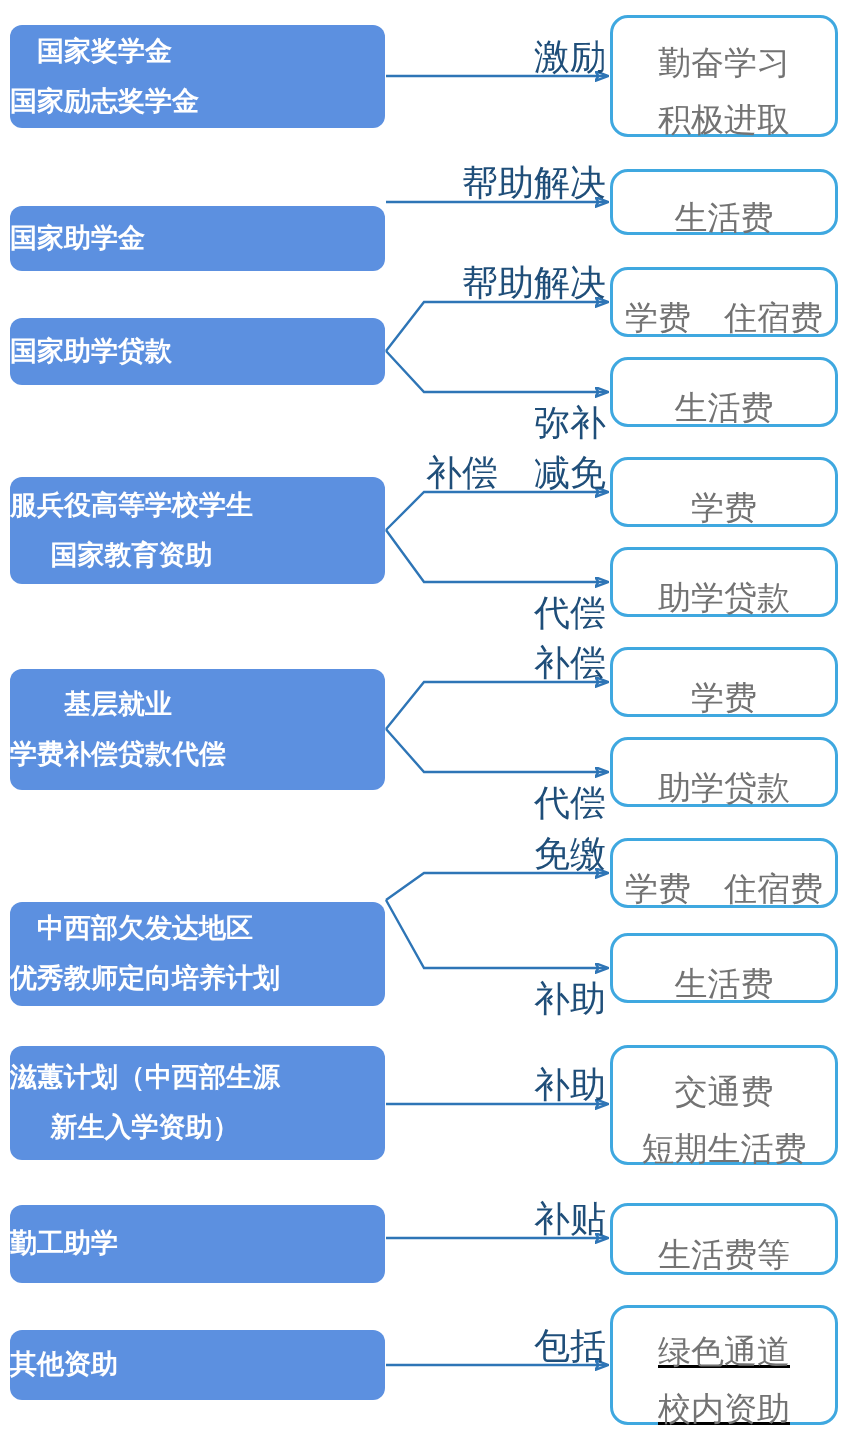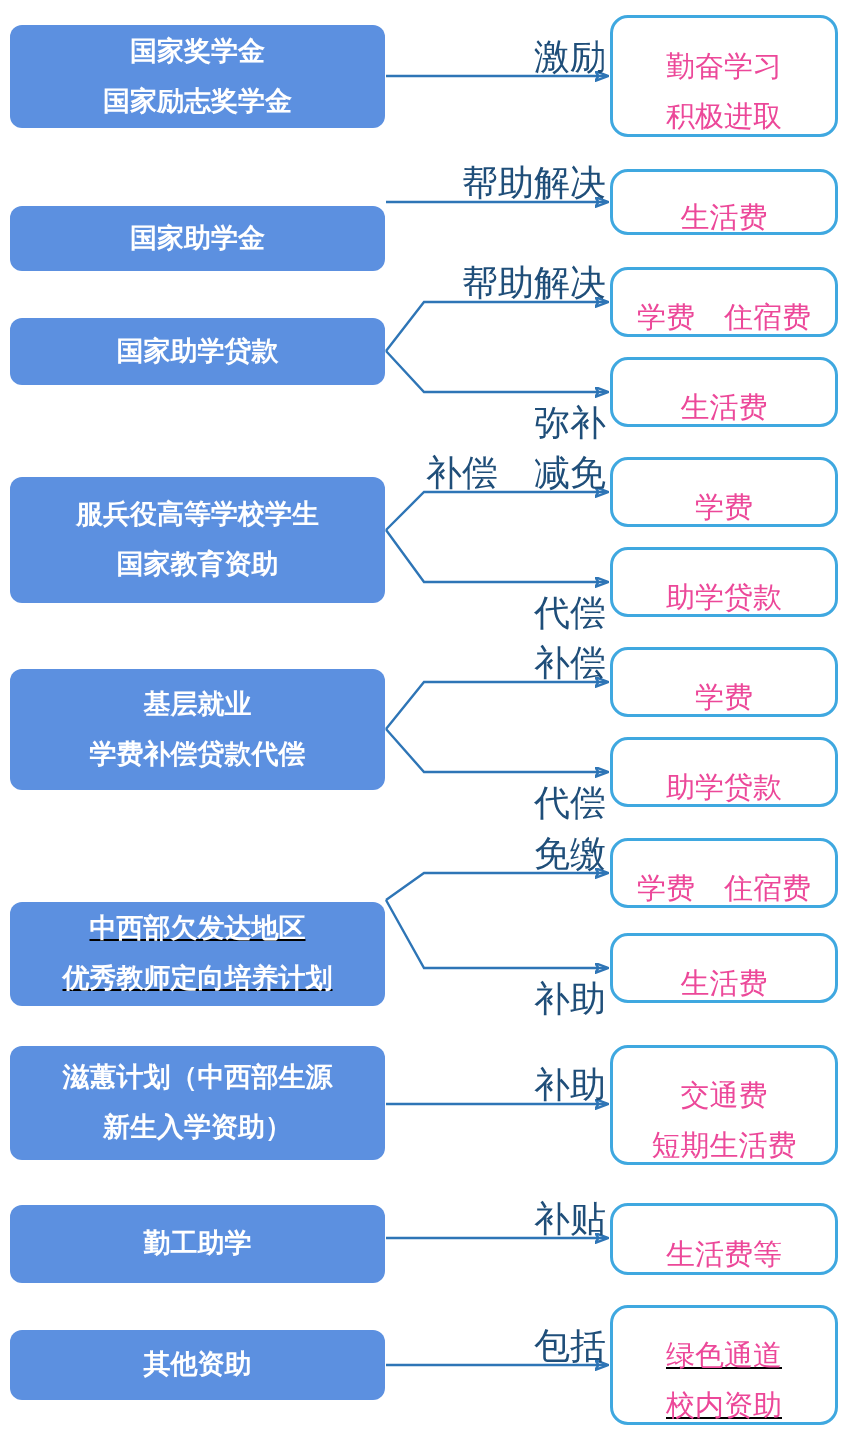--- a/index.html
+++ b/index.html
@@ -5,34 +5,34 @@
   html,body{margin:0;padding:0;background:#ffffff;}
   .canvas{
     position:relative;width:850px;height:1434px;background:#ffffff;
     overflow:hidden;font-family:"Liberation Sans",sans-serif;
   }
   .connectors{position:absolute;left:0;top:0;width:850px;height:1434px;pointer-events:none;}
   .connectors path{fill:none;stroke:#2E75B6;stroke-width:2.4;}
   .src-box{
     position:absolute;left:10px;width:375px;box-sizing:border-box;
     background:#5C90E0;border-radius:12px;
-    display:flex;align-items:center;justify-content:center;
+    display:flex;align-items:center;justify-content:flex-start;
   }
   .src-box .txt{
     color:#ffffff;font-weight:bold;font-size:27px;line-height:1.85;
     text-align:center;white-space:pre-line;
     font-family:"Liberation Sans",sans-serif;
   }
   .tgt-box{
     position:absolute;left:610px;width:228px;box-sizing:border-box;
     background:#ffffff;border:3px solid #3FA8E0;border-radius:18px;
     display:flex;align-items:center;justify-content:center;
   }
   .tgt-box .txt{
-    color:#ec4899;font-size:29px;line-height:1.72;text-align:center;
+    color:#737373;font-size:33px;line-height:1.72;text-align:center;
     white-space:pre-line;font-family:"Liberation Serif","DejaVu Serif",serif;margin-top:32px;
   }
   .lbl{
     position:absolute;left:388px;width:218px;text-align:right;
     color:#1F4E79;font-size:36px;line-height:1.3;white-space:nowrap;
     font-family:Liberation Serif, serif;
   }
 </style>
 </head>
 <body>
@@ -83,21 +83,21 @@
   </div>
   <div class="lbl" style="top:260px;">帮助解决</div>
   <div class="tgt-box" style="top:267px;height:70px;">
     <span class="txt">学费　住宿费</span>
   </div>
   <div class="lbl" style="top:400px;">弥补</div>
   <div class="tgt-box" style="top:357px;height:70px;">
     <span class="txt">生活费</span>
   </div>
 
-  <div class="src-box" style="top:477px;height:126px;">
+  <div class="src-box" style="top:477px;height:107px;">
     <span class="txt">服兵役高等学校学生
 国家教育资助</span>
   </div>
   <div class="lbl" style="top:450px;">补偿　减免</div>
   <div class="tgt-box" style="top:457px;height:70px;">
     <span class="txt">学费</span>
   </div>
   <div class="lbl" style="top:590px;">代偿</div>
   <div class="tgt-box" style="top:547px;height:70px;">
     <span class="txt">助学贷款</span>
@@ -109,21 +109,21 @@
   </div>
   <div class="lbl" style="top:640px;">补偿</div>
   <div class="tgt-box" style="top:647px;height:70px;">
     <span class="txt">学费</span>
   </div>
   <div class="lbl" style="top:780px;">代偿</div>
   <div class="tgt-box" style="top:737px;height:70px;">
     <span class="txt">助学贷款</span>
   </div>
 
-  <div class="src-box" style="top:902px;height:104px;text-decoration:underline;">
+  <div class="src-box" style="top:902px;height:104px;">
     <span class="txt">中西部欠发达地区
 优秀教师定向培养计划</span>
   </div>
   <div class="lbl" style="top:831px;">免缴</div>
   <div class="tgt-box" style="top:838px;height:70px;">
     <span class="txt">学费　住宿费</span>
   </div>
   <div class="lbl" style="top:976px;">补助</div>
   <div class="tgt-box" style="top:933px;height:70px;">
     <span class="txt">生活费</span>

